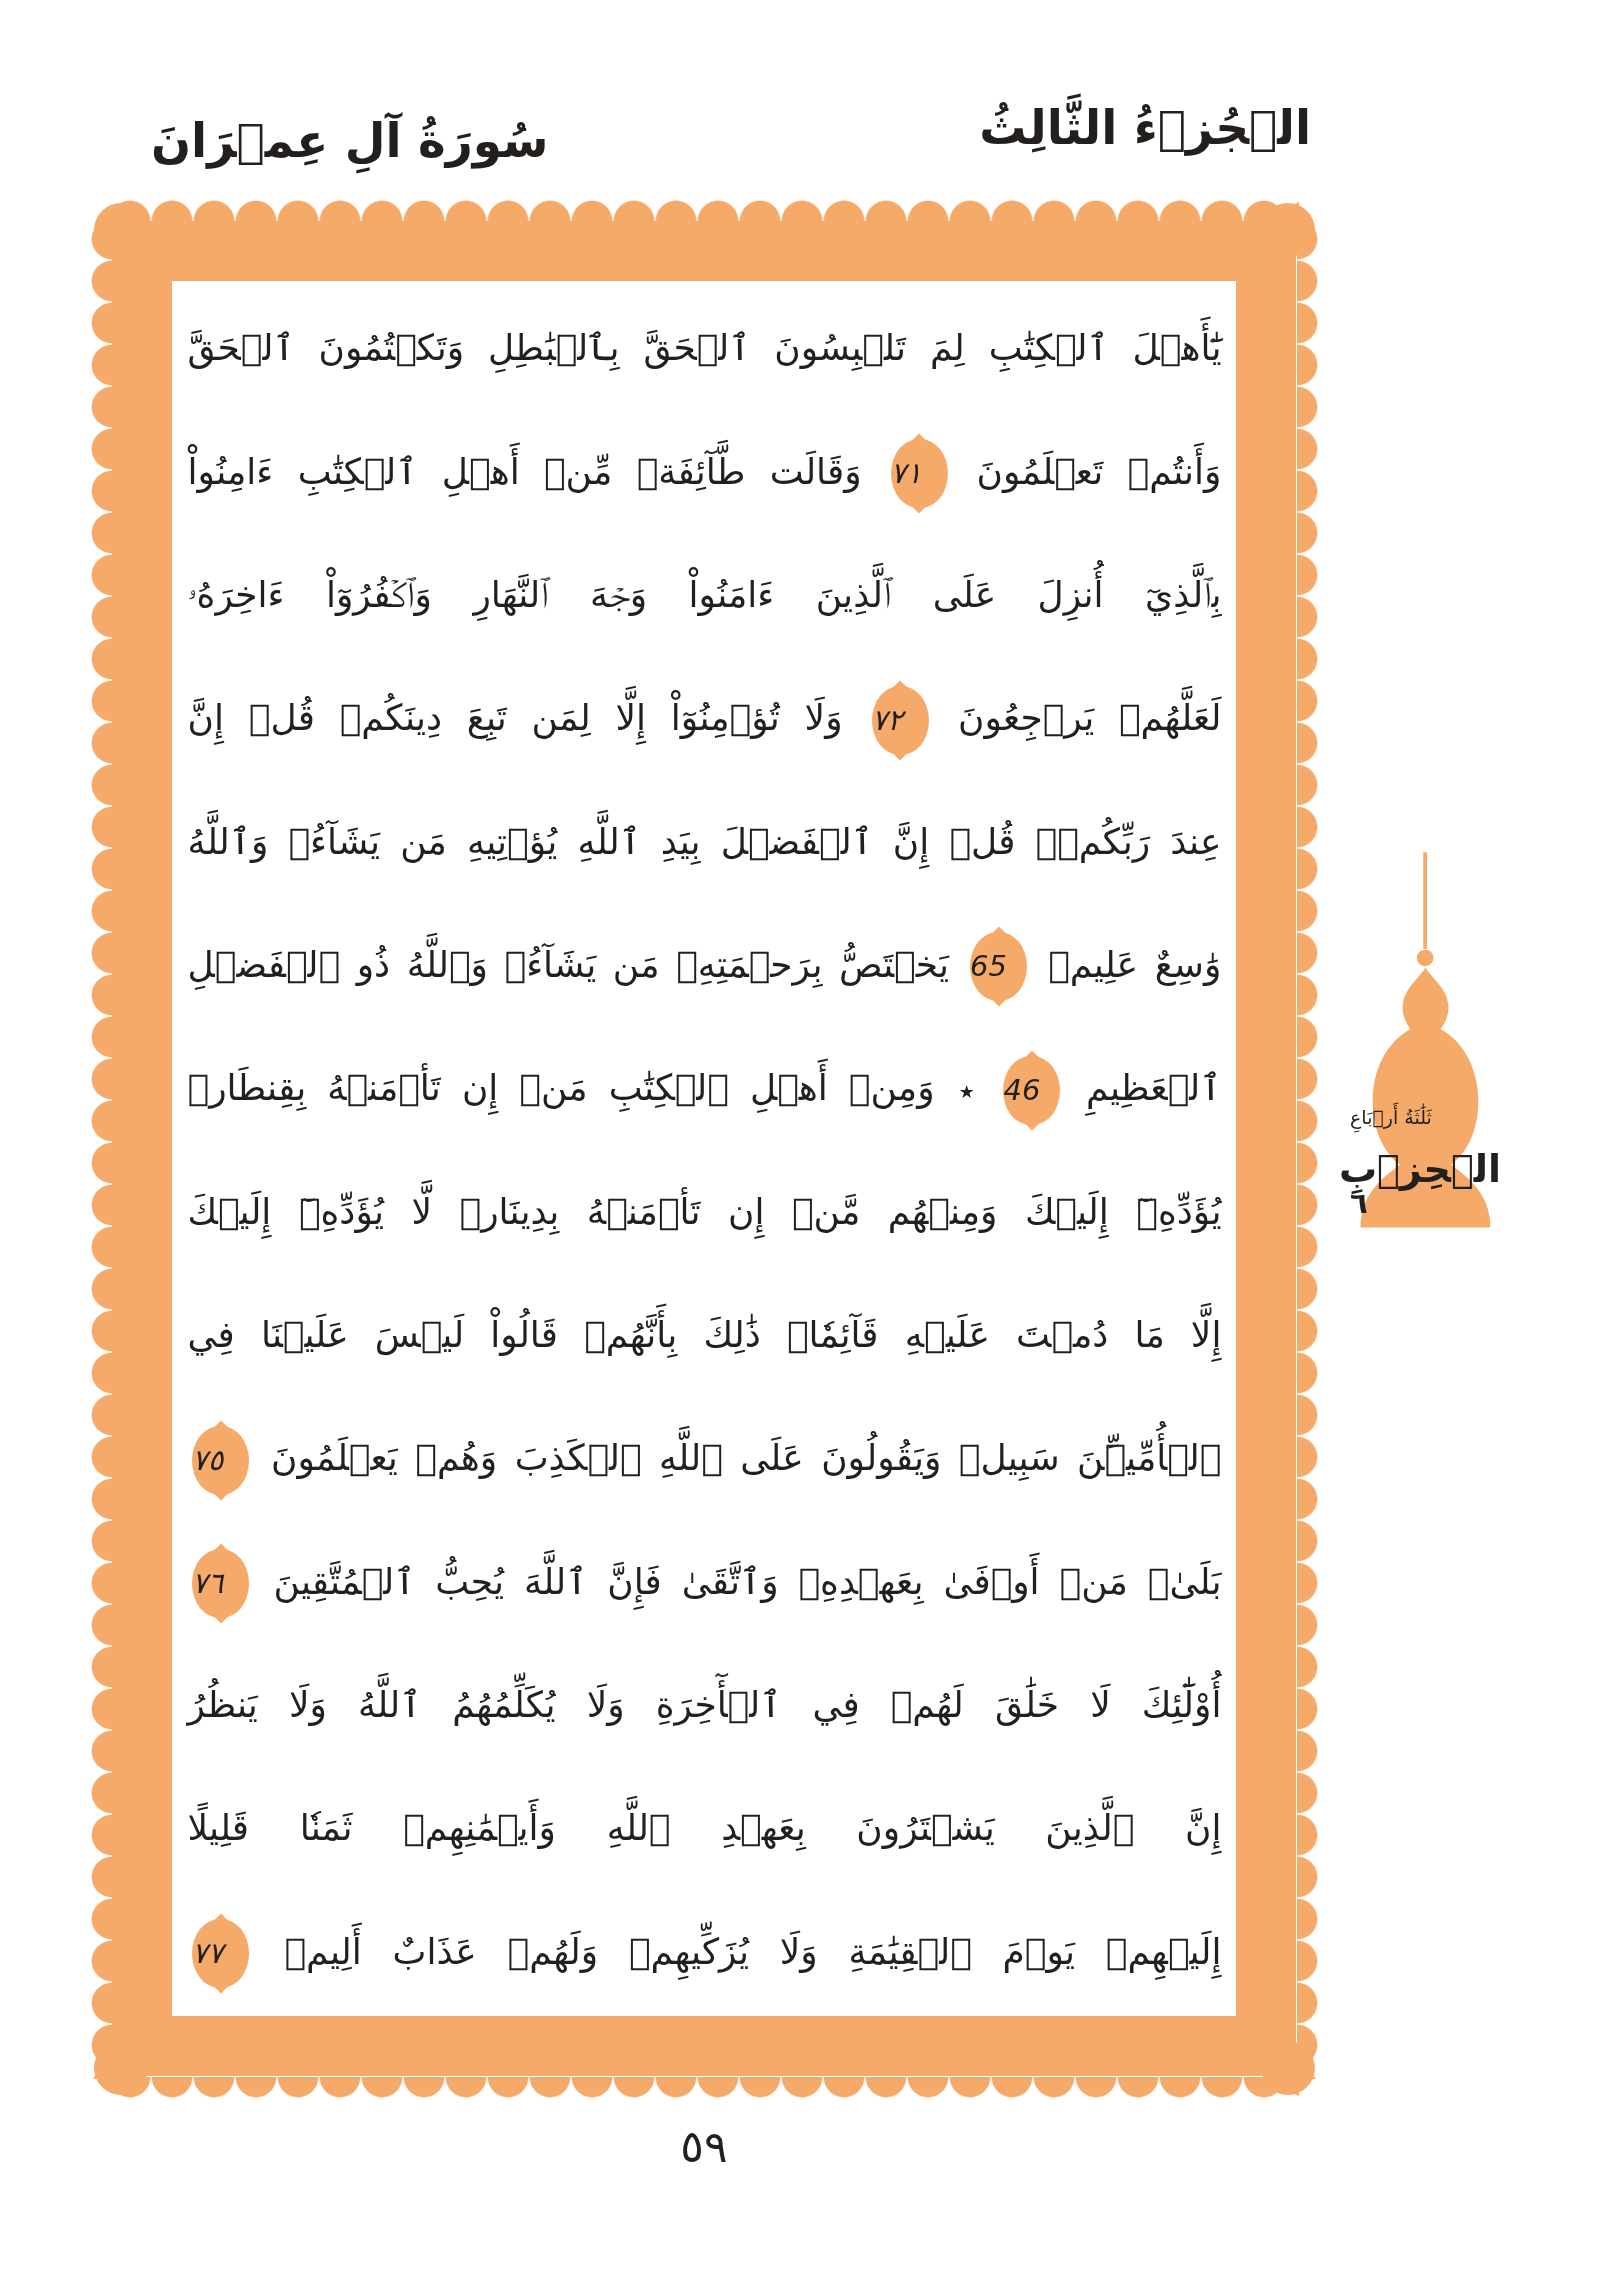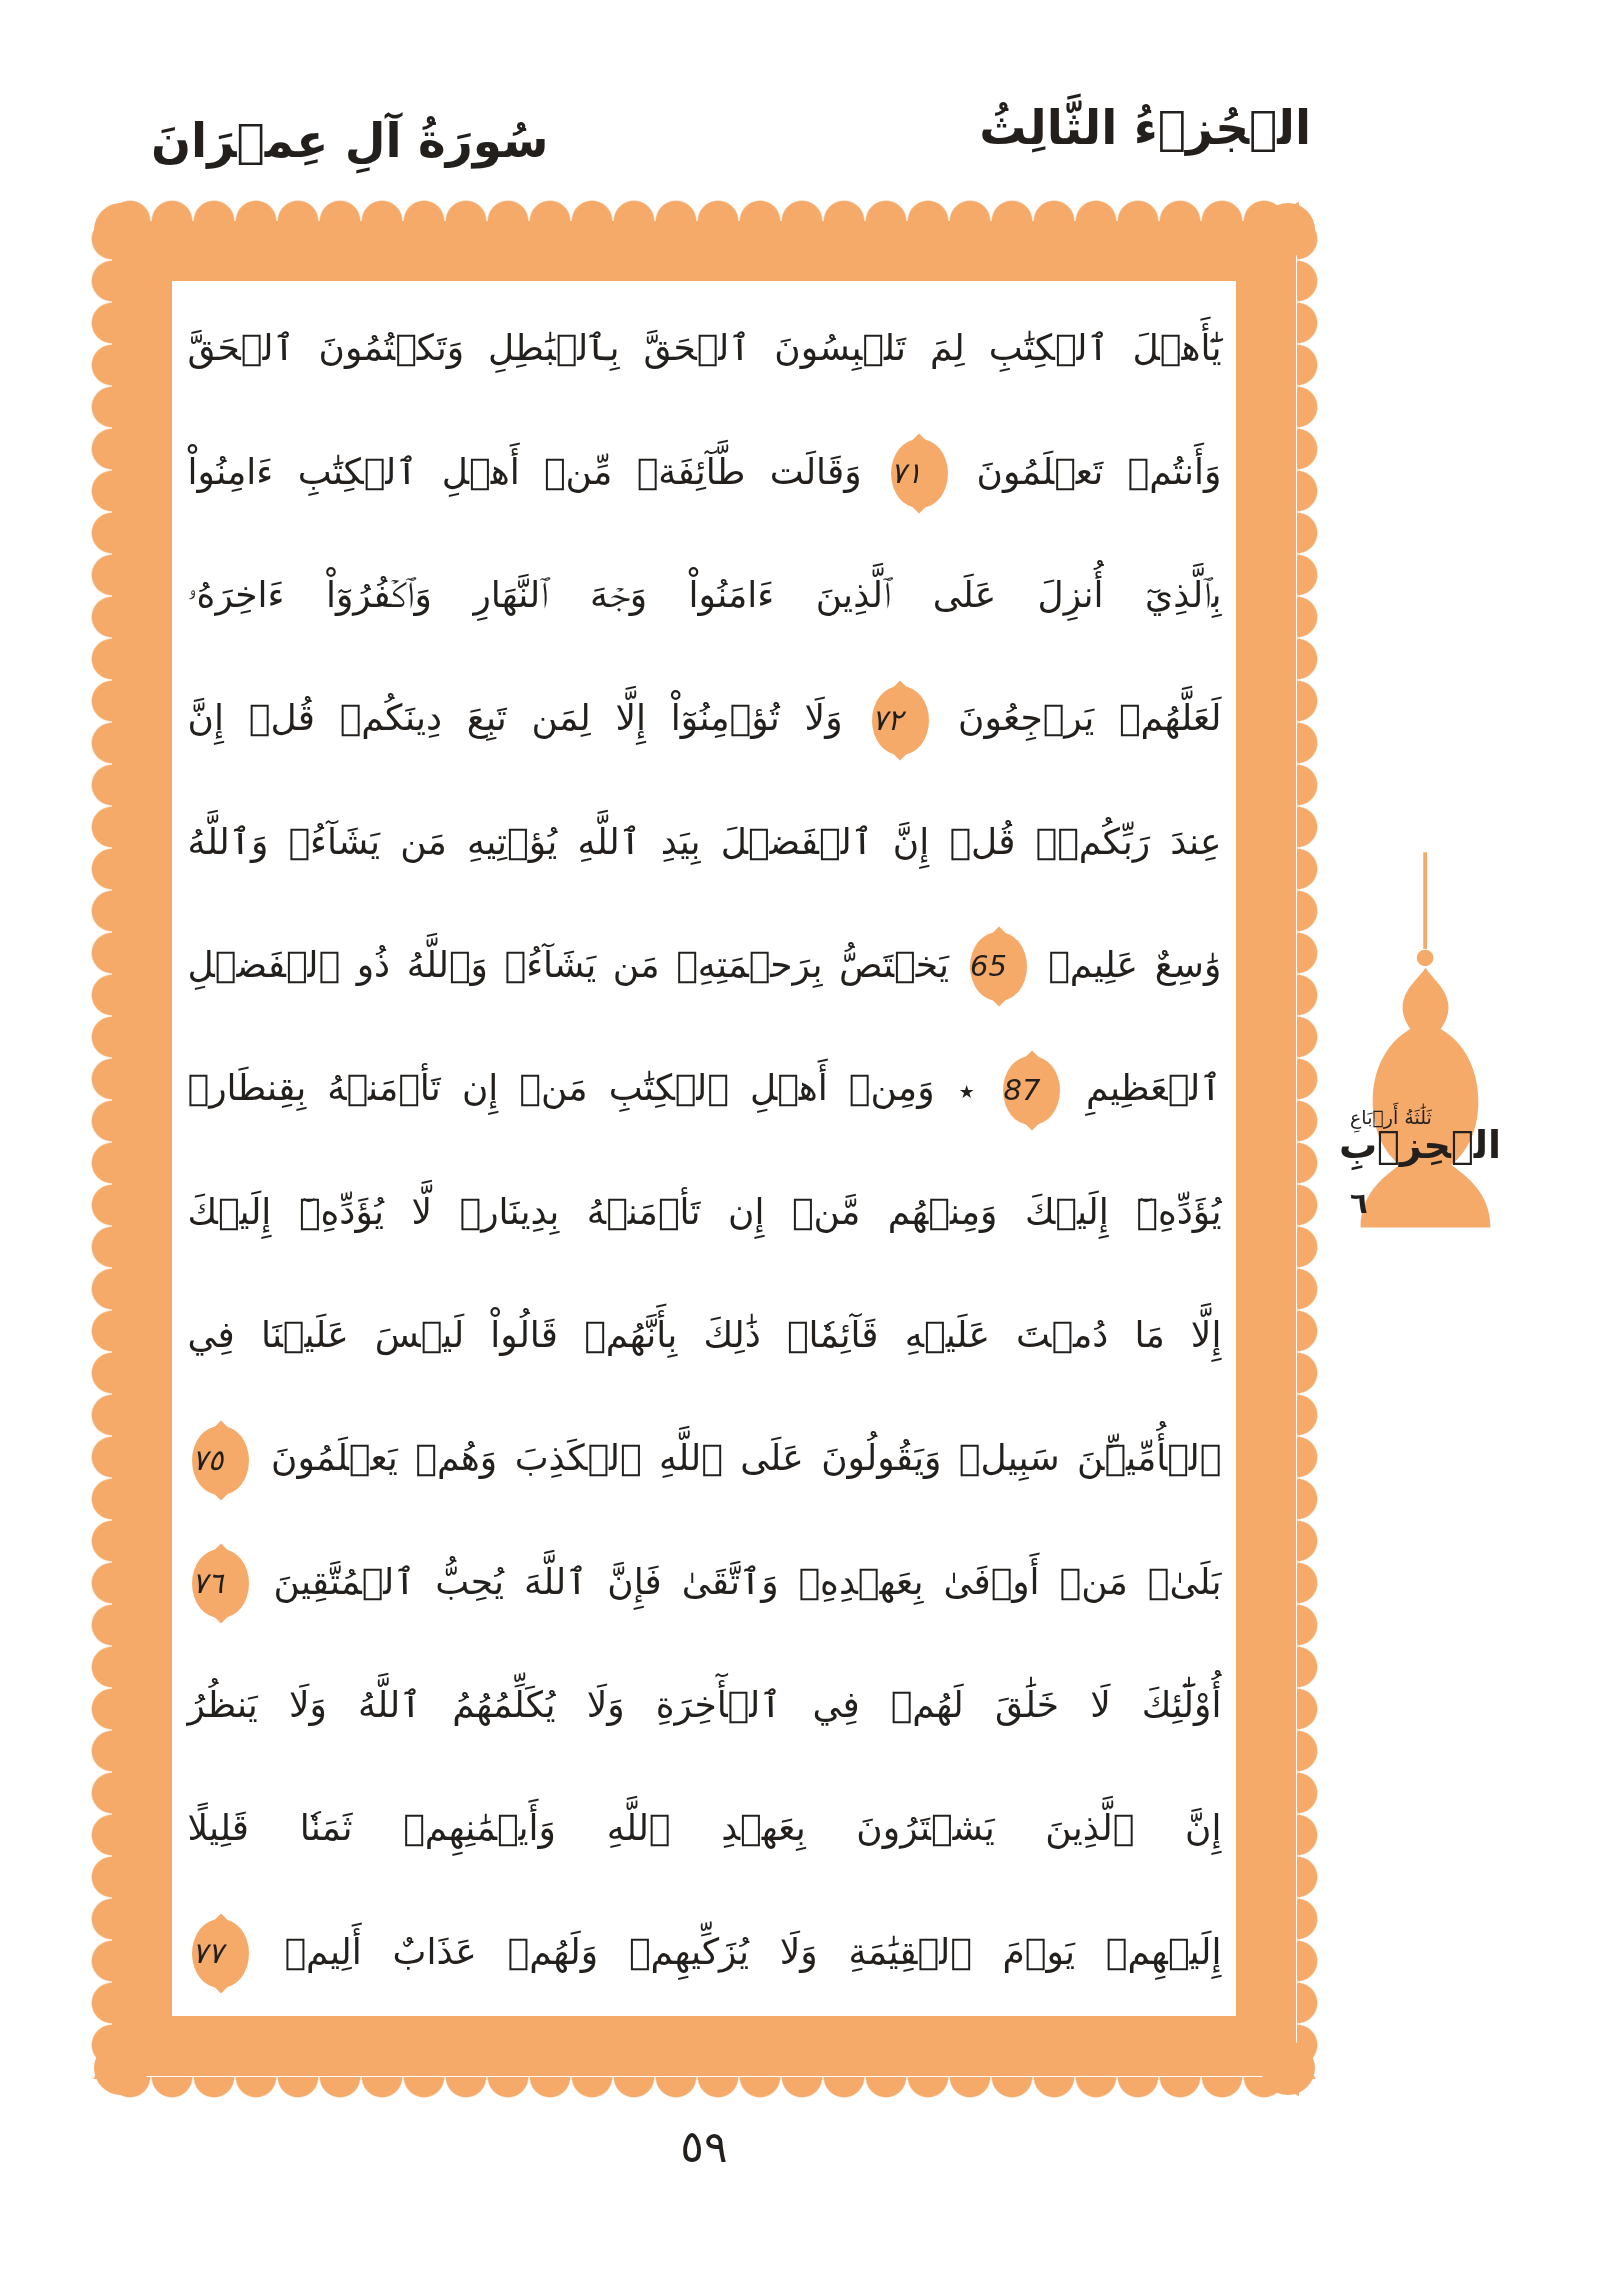--- a/index.html
+++ b/index.html
@@ -103,21 +103,21 @@
   
   .hizb{
     position:absolute;left:1350px;top:852px;width:151px;height:378px;
   }
   .hizb svg{position:absolute;inset:0;}
   .hizb .htxt{
     position:absolute;left:0;width:151px;text-align:left;
     color:var(--ink);direction:rtl;white-space:nowrap;
   }
   .h-l1{top:254px;font-size:19px;}
-  .h-l2{top:271px;font-size:38px;font-weight:bold;}
+  .h-l2{top:295px;font-size:38px;font-weight:bold;}
   .h-num{top:334px;font-size:29px;font-weight:bold;}
 
   
   .page-number{
     position:absolute;left:92px;top:2110px;width:1224px;
     text-align:center;font-size:44px;color:var(--ink);margin-top:11px;
   }
 </style>
 </head>
 <body>
@@ -174,21 +174,21 @@
       <span class="qt">وَٰسِعٌ عَلِيمٞ</span>
       <span class="medallion">
           <span class="mnum">65</span>
         </span>
       <span class="qt">يَخۡتَصُّ بِرَحۡمَتِهِۦ مَن يَشَآءُۗ وَٱللَّهُ ذُو ٱلۡفَضۡلِ</span>
     </div>
 
     <div class="qline">
       <span class="qt">ٱلۡعَظِيمِ</span>
       <span class="medallion">
-          <span class="mnum">87</span>
+          <span class="mnum">46</span>
         </span>
       <span class="hizb-star">٭</span>
       <span class="qt">وَمِنۡ أَهۡلِ ٱلۡكِتَٰبِ مَنۡ إِن تَأۡمَنۡهُ بِقِنطَارٖ</span>
     </div>
 
     <div class="qline">
       <span class="qt">يُؤَدِّهِۦٓ إِلَيۡكَ وَمِنۡهُم مَّنۡ إِن تَأۡمَنۡهُ بِدِينَارٖ لَّا يُؤَدِّهِۦٓ إِلَيۡكَ</span>
     </div>
 
     <div class="qline">

